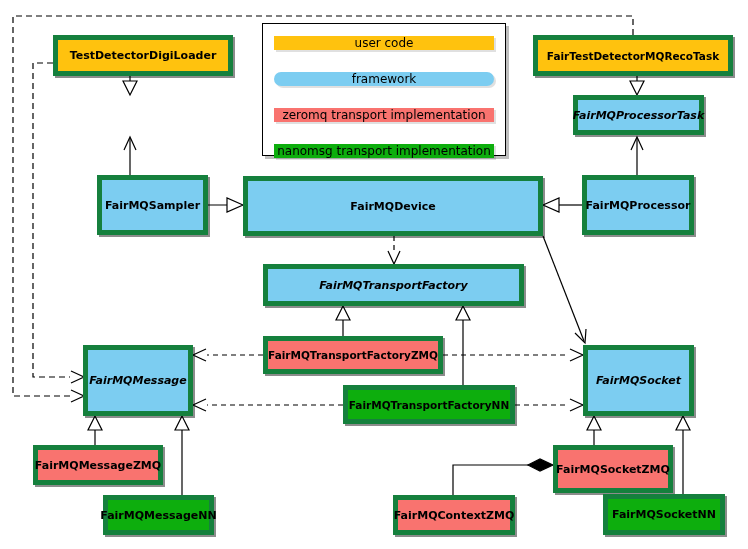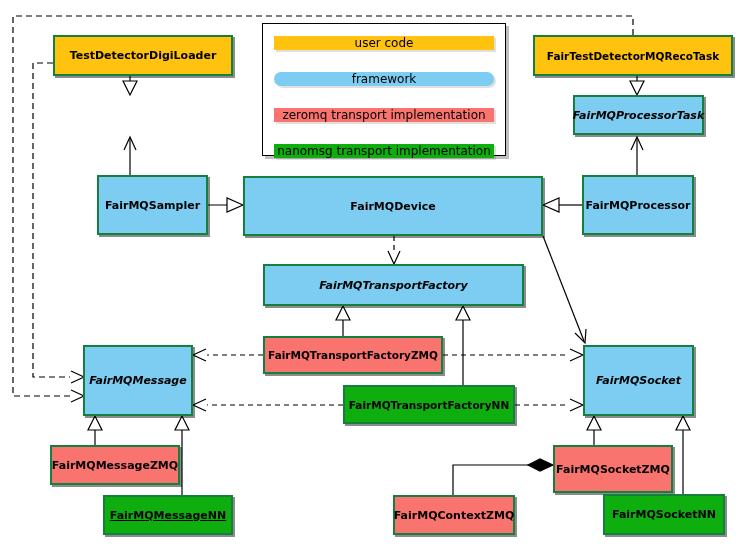--- a/index.html
+++ b/index.html
@@ -17,21 +17,21 @@
   svg.edges {
     position: absolute;
     left: 0; top: 0;
     width: 748px; height: 549px;
     z-index: 1;
   }
 
   .node {
     position: absolute;
     z-index: 2;
-    border: 2px solid #15803d;
+    border: 5px solid #15803d;
     display: flex;
     align-items: center;
     justify-content: center;
     text-align: left;
     font-weight: bold;
     font-size: 11px;
     color: #000000;
     box-shadow: 2px 2px 0 rgba(0,0,0,0.45);
     white-space: nowrap;
   }
@@ -213,23 +213,23 @@
   <div class="node abstract" style="left: 263px; top: 264px; width: 261px; height: 42px; background-color: rgb(124, 205, 241);">FairMQTransportFactory</div>
 
   <div class="node small" style="left: 263px; top: 336px; width: 180px; height: 38px; background-color: rgb(249, 115, 111);">FairMQTransportFactoryZMQ</div>
 
   <div class="node small" style="left: 343px; top: 385px; width: 172px; height: 39px; background-color: rgb(13, 174, 13);">FairMQTransportFactoryNN</div>
 
   <div class="node abstract" style="left: 83px; top: 345px; width: 110px; height: 71px; background-color: rgb(124, 205, 241);">FairMQMessage</div>
 
   <div class="node abstract" style="left: 583px; top: 345px; width: 111px; height: 71px; background-color: rgb(124, 205, 241);">FairMQSocket</div>
 
-  <div class="node" style="left: 50px; top: 445px; width: 130px; height: 40px; background-color: rgb(249, 115, 111);">FairMQMessageZMQ</div>
-
-  <div class="node" style="left: 103px; top: 495px; width: 130px; height: 40px; background-color: rgb(13, 174, 13); text-decoration: underline;">FairMQMessageNN</div>
+  <div class="node" style="left: 33px; top: 445px; width: 130px; height: 40px; background-color: rgb(249, 115, 111);">FairMQMessageZMQ</div>
+
+  <div class="node" style="left: 103px; top: 495px; width: 111px; height: 40px; background-color: rgb(13, 174, 13);">FairMQMessageNN</div>
 
   <div class="node" style="left: 553px; top: 445px; width: 120px; height: 48px; background-color: rgb(249, 115, 111);">FairMQSocketZMQ</div>
 
   <div class="node" style="left: 603px; top: 494px; width: 122px; height: 41px; background-color: rgb(13, 174, 13);">FairMQSocketNN</div>
 
   <div class="node" style="left: 393px; top: 495px; width: 122px; height: 40px; background-color: rgb(249, 115, 111);">FairMQContextZMQ</div>
 
 </div>
 
 </body></html>

